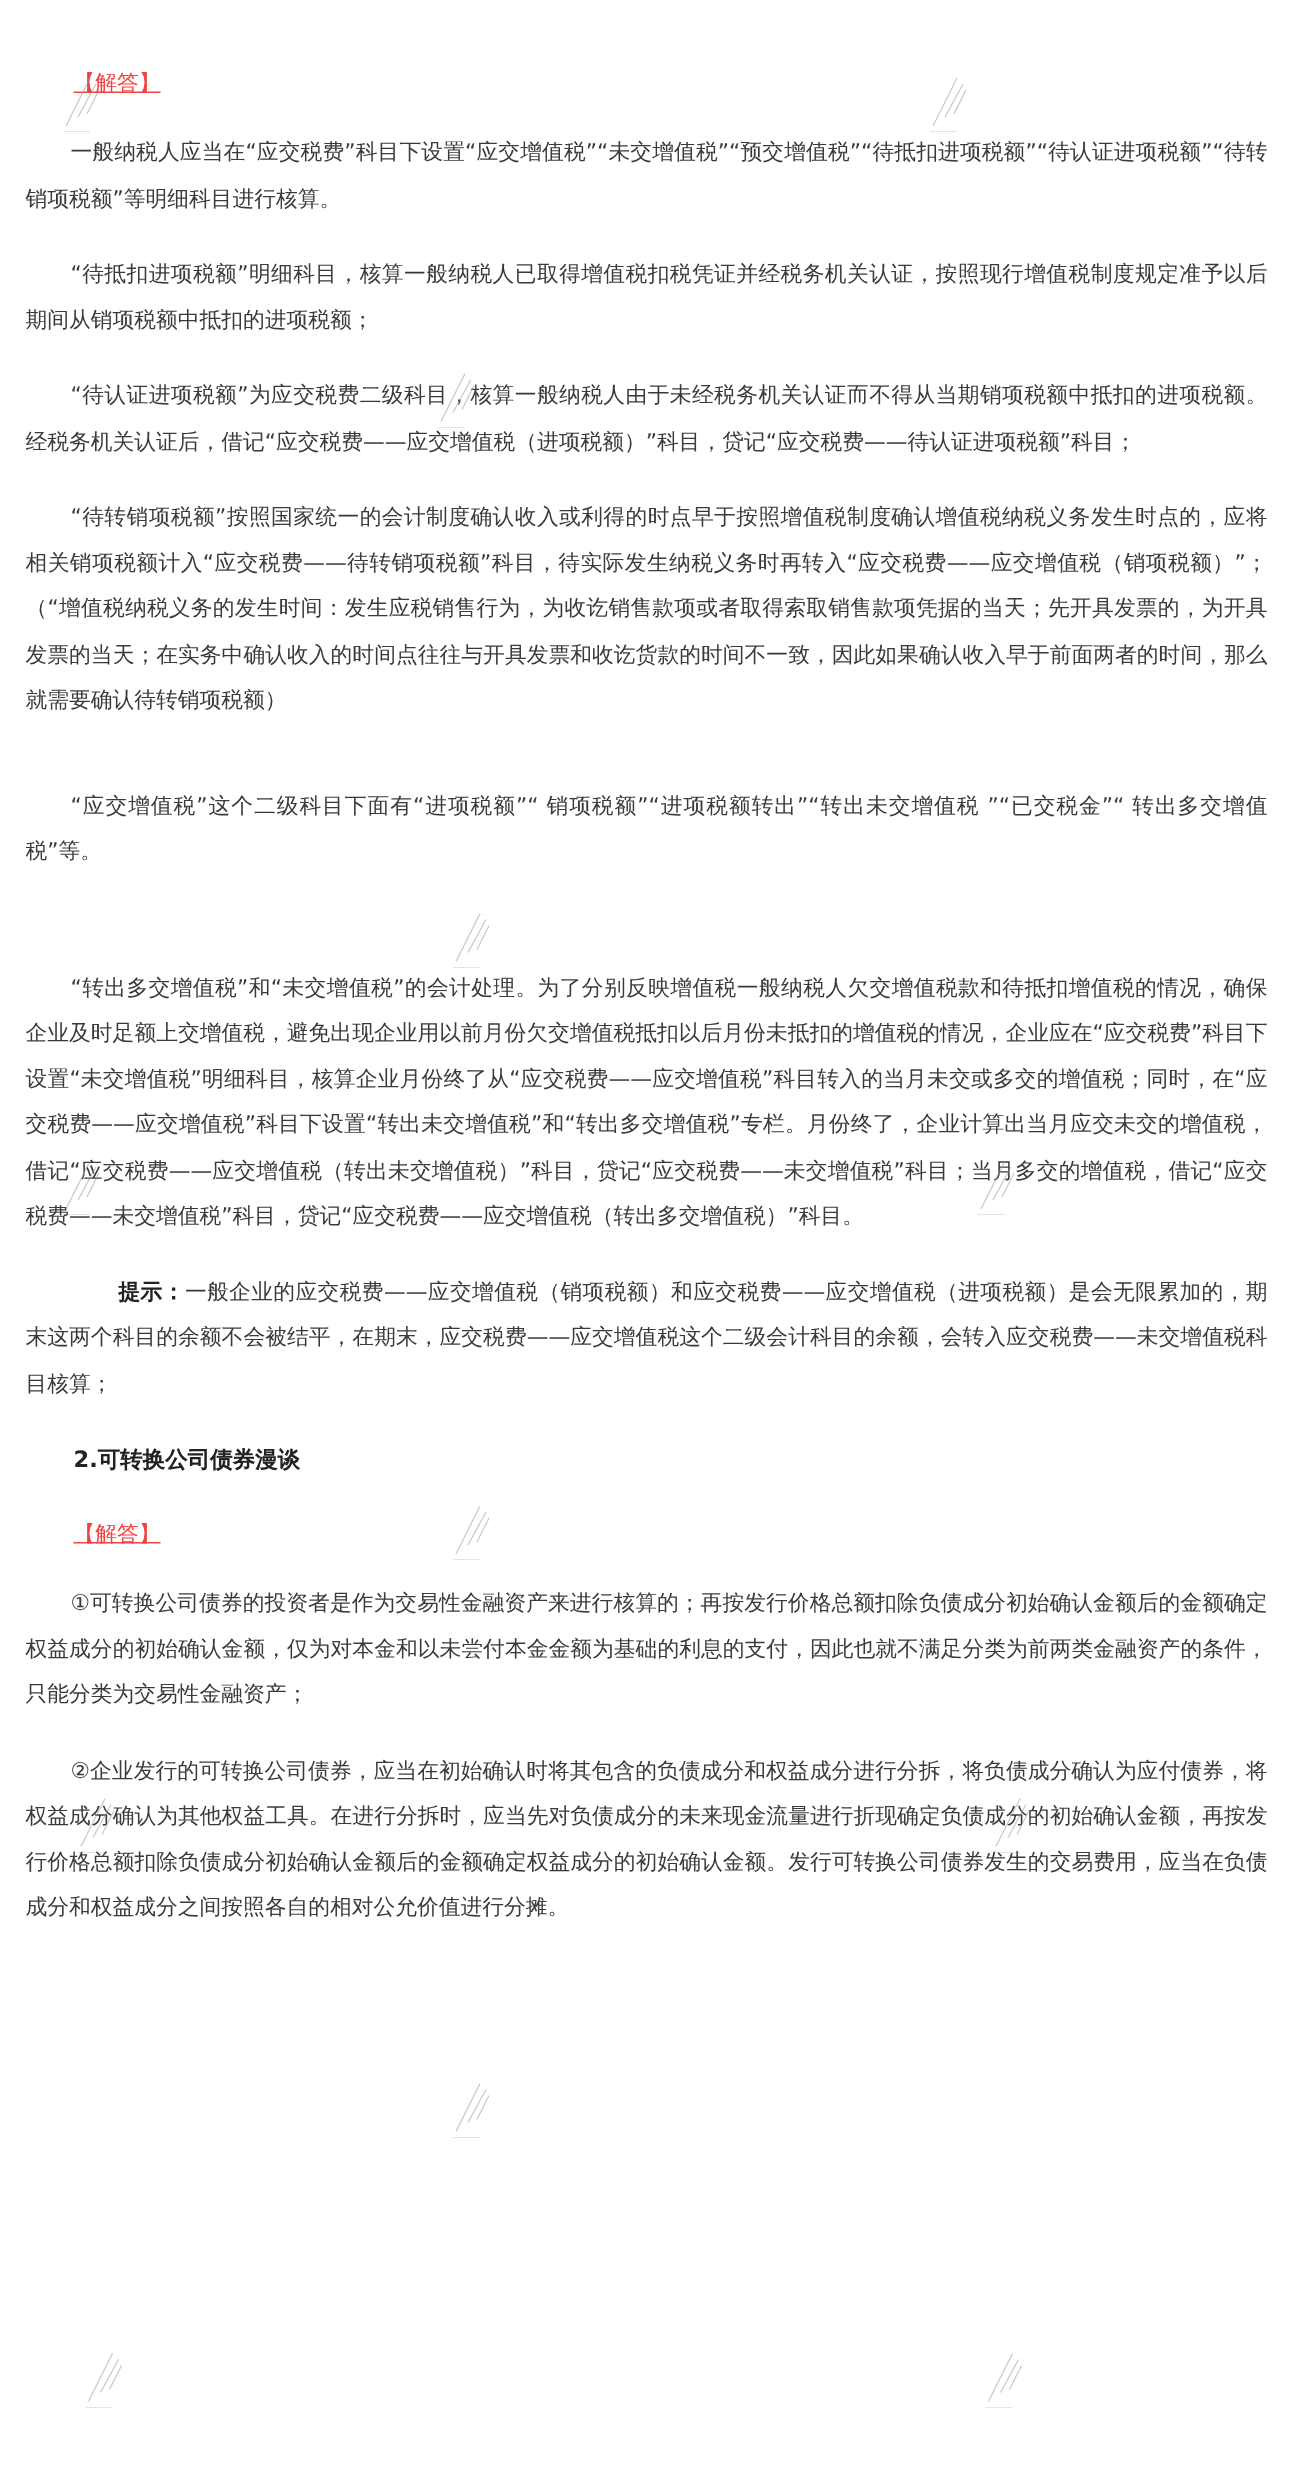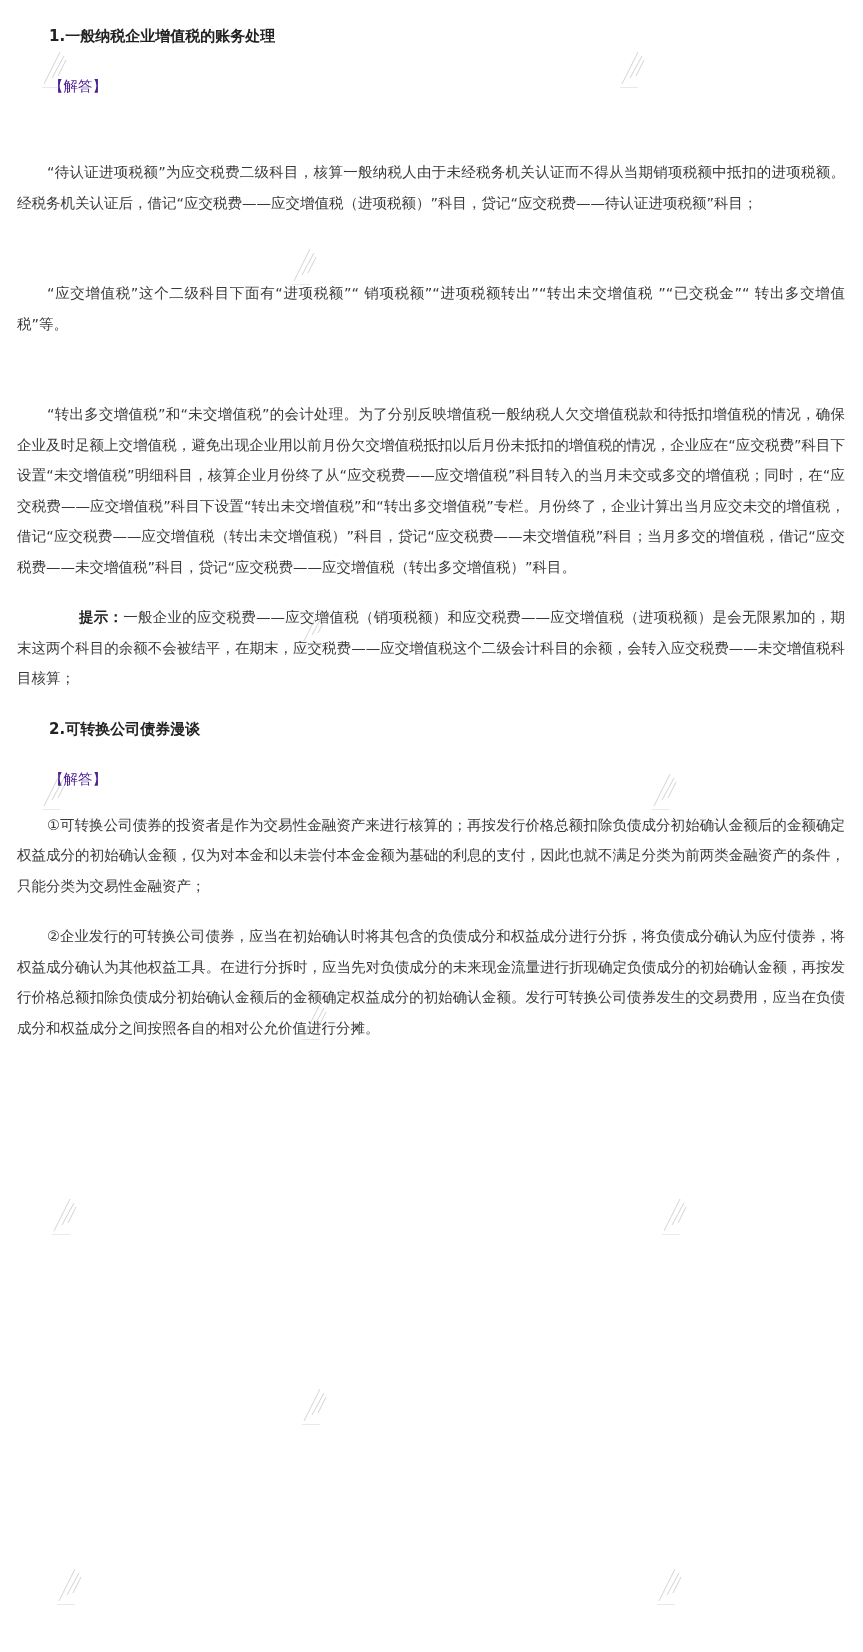--- a/index.html
+++ b/index.html
@@ -16,25 +16,26 @@
   .heading {
     font-weight: bold;
     font-size: 15px;
     color: #222;
     margin: 0;
     padding-left: 32px;
     line-height: 30px;
     height: 30px;
   }
   .answer-label {
-    color: #4c1d95;
+    color: #ef4444;
     margin: 0;
     padding-left: 32px;
     line-height: 30px;
     height: 30px;
+    text-decoration: underline;
   }
   .para {
     margin: 0;
     text-indent: 30px;
     line-height: 30.5px;
     text-align: justify;
   }
   .para .bold { font-weight: bold; color: #222; margin-left: 32px; }
   .gap-s { height: 16px; }
   .gap-m { height: 20px; }
@@ -45,28 +46,30 @@
     opacity: 0.55;
   }
 </style>
 </head>
 <body>
 
 <div class="doc">
 
   <section>
     <div class="gap-s"></div>
-    <h3 class="heading">1.一般纳税企业增值税的账务处理</h3>
     <div class="gap-m"></div>
     <p class="answer-label">【解答】</p>
     <div class="gap-s"></div>
+    <p class="para">一般纳税人应当在“应交税费”科目下设置“应交增值税”“未交增值税”“预交增值税”“待抵扣进项税额”“待认证进项税额”“待转销项税额”等明细科目进行核算。</p>
     <div class="gap-m"></div>
+    <p class="para">“待抵扣进项税额”明细科目，核算一般纳税人已取得增值税扣税凭证并经税务机关认证，按照现行增值税制度规定准予以后期间从销项税额中抵扣的进项税额；</p>
     <div class="gap-m"></div>
     <p class="para">“待认证进项税额”为应交税费二级科目，核算一般纳税人由于未经税务机关认证而不得从当期销项税额中抵扣的进项税额。经税务机关认证后，借记“应交税费——应交增值税（进项税额）”科目，贷记“应交税费——待认证进项税额”科目；</p>
     <div class="gap-m"></div>
+    <p class="para">“待转销项税额”按照国家统一的会计制度确认收入或利得的时点早于按照增值税制度确认增值税纳税义务发生时点的，应将相关销项税额计入“应交税费——待转销项税额”科目，待实际发生纳税义务时再转入“应交税费——应交增值税（销项税额）”；（“增值税纳税义务的发生时间：发生应税销售行为，为收讫销售款项或者取得索取销售款项凭据的当天；先开具发票的，为开具发票的当天；在实务中确认收入的时间点往往与开具发票和收讫货款的时间不一致，因此如果确认收入早于前面两者的时间，那么就需要确认待转销项税额）</p>
     <div class="gap-m"></div>
     <div class="gap-m"></div>
     <p class="para">“应交增值税”这个二级科目下面有“进项税额”“ 销项税额”“进项税额转出”“转出未交增值税 ”“已交税金”“ 转出多交增值税”等。</p>
     <div class="gap-m"></div>
     <div class="gap-m"></div>
     <div class="gap-m"></div>
     <p class="para">“转出多交增值税”和“未交增值税”的会计处理。为了分别反映增值税一般纳税人欠交增值税款和待抵扣增值税的情况，确保企业及时足额上交增值税，避免出现企业用以前月份欠交增值税抵扣以后月份未抵扣的增值税的情况，企业应在“应交税费”科目下设置“未交增值税”明细科目，核算企业月份终了从“应交税费——应交增值税”科目转入的当月未交或多交的增值税；同时，在“应交税费——应交增值税”科目下设置“转出未交增值税”和“转出多交增值税”专栏。月份终了，企业计算出当月应交未交的增值税，借记“应交税费——应交增值税（转出未交增值税）”科目，贷记“应交税费——未交增值税”科目；当月多交的增值税，借记“应交税费——未交增值税”科目，贷记“应交税费——应交增值税（转出多交增值税）”科目。</p>
     <div class="gap-m"></div>
     <p class="para"><span class="bold">提示：</span><span>一般企业的应交税费——应交增值税（销项税额）和应交税费——应交增值税（进项税额）是会无限累加的，期末这两个科目的余额不会被结平，在期末，应交税费——应交增值税这个二级会计科目的余额，会转入应交税费——未交增值税科目核算；</span></p>
   </section>

